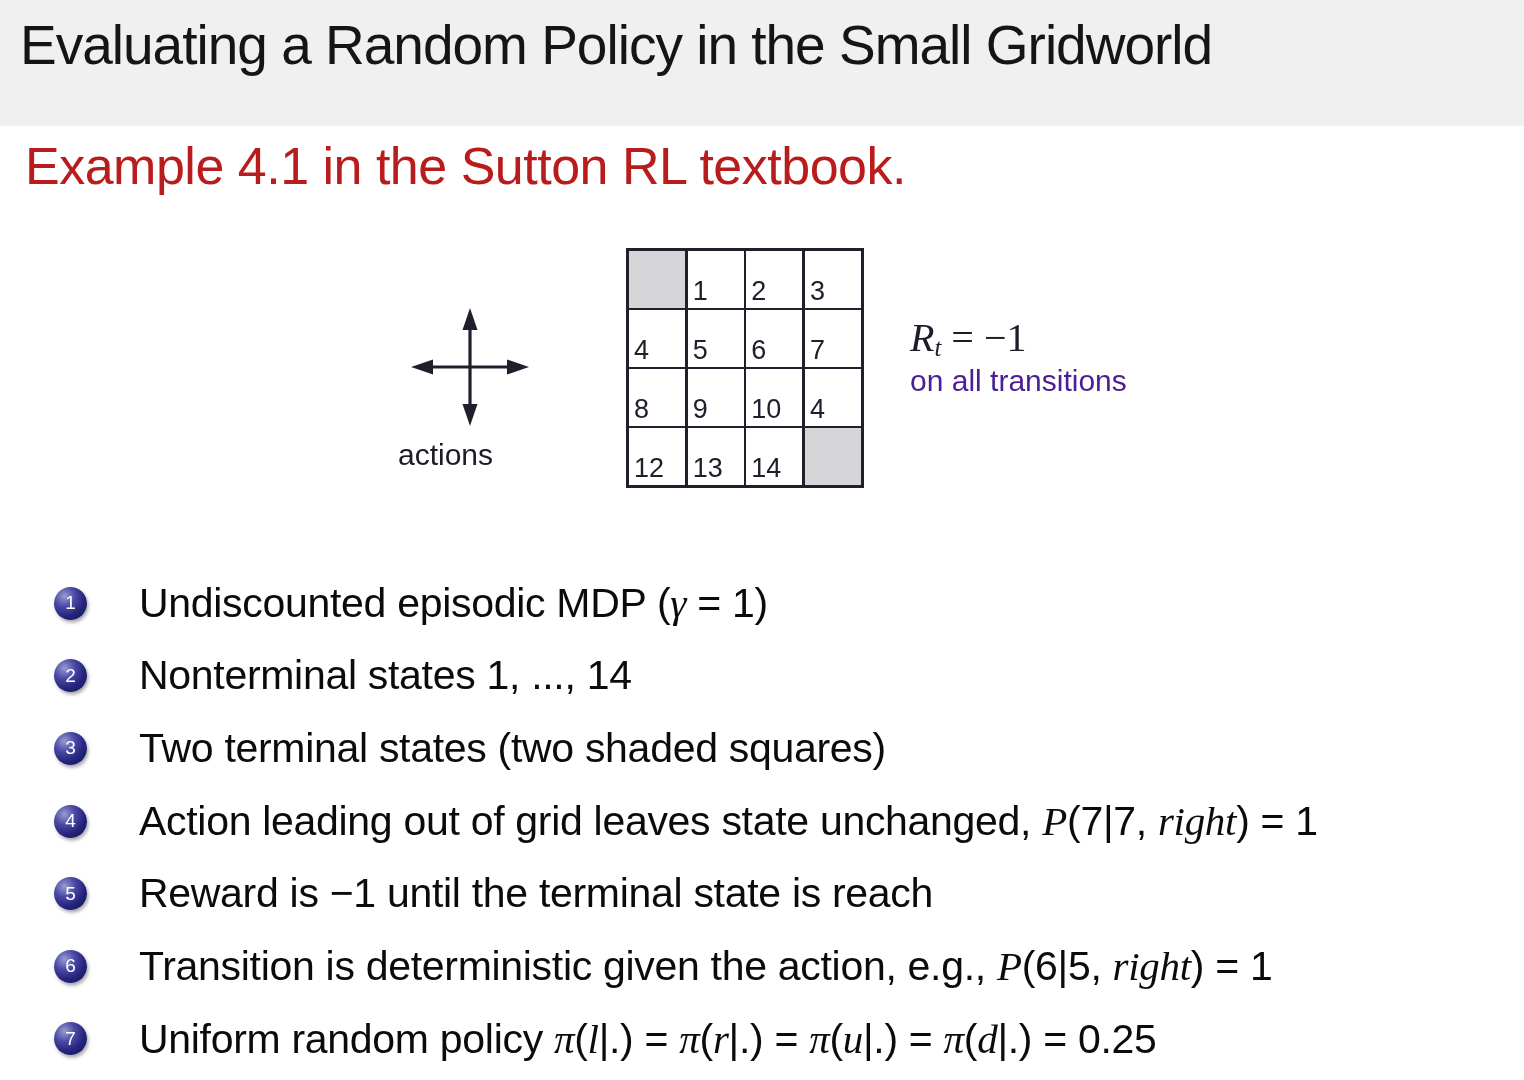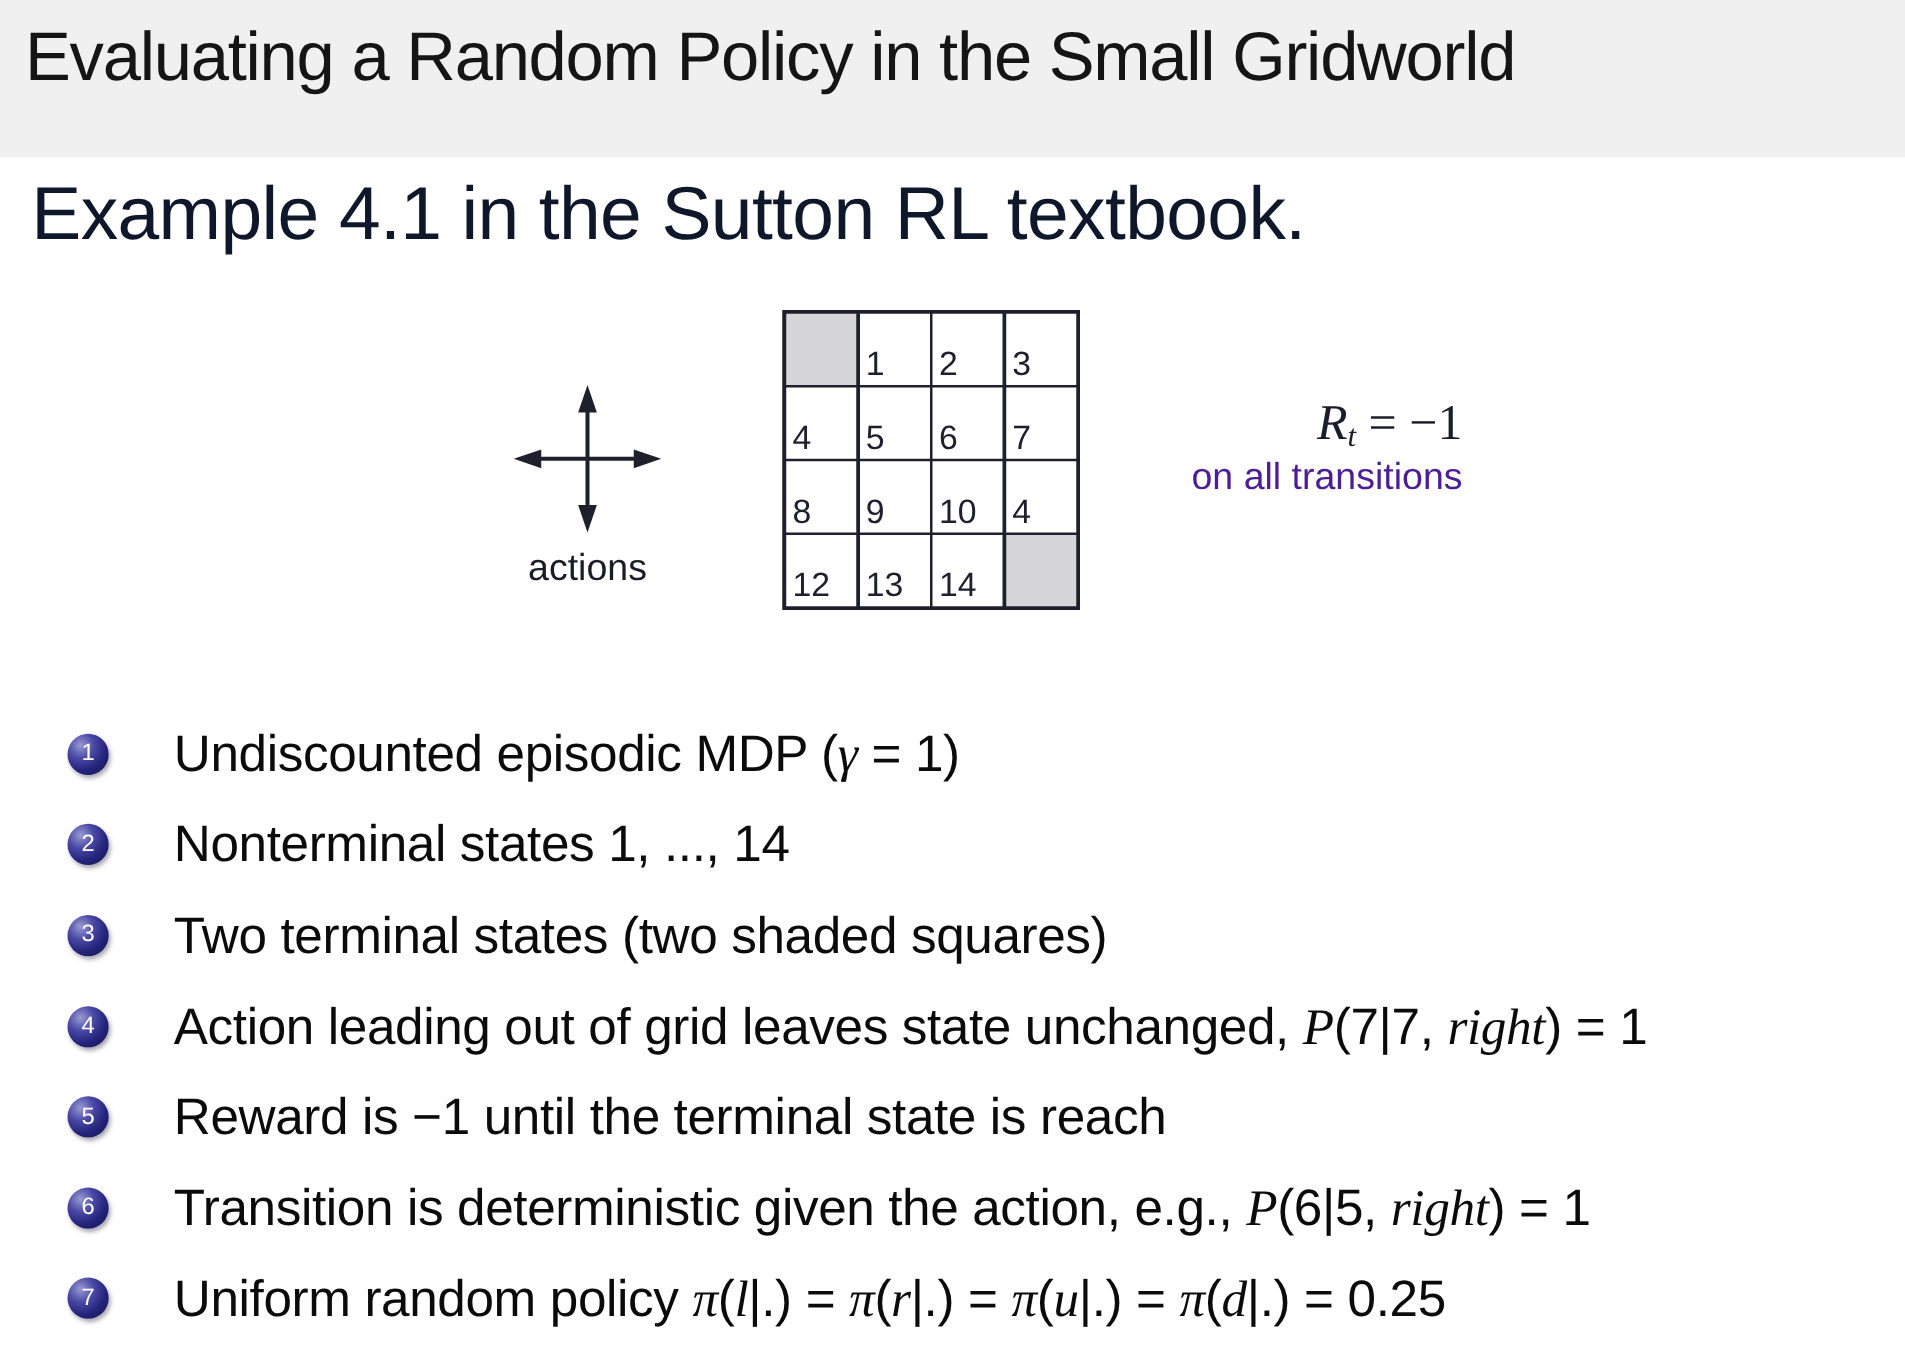--- a/index.html
+++ b/index.html
@@ -22,32 +22,31 @@
     position: absolute;
     left: 20px; top: 13px;
     font-size: 55px;
     letter-spacing: -1px;
     color: #151515;
     white-space: nowrap;
   }
   .subtitle {
     position: absolute;
     left: 25px; top: 136px;
-    font-size: 60px;
+    font-size: 52px;
     letter-spacing: -0.5px;
-    color: #0f172a;
+    color: #b91c1c;
     white-space: nowrap;
   }
   
   .cross-svg { position: absolute; left: 398px; top: 295px; }
   .actions-label {
     position: absolute;
     left: 398px; top: 438px;
     width: 144px;
-    text-align: center;
     font-size: 30px;
     color: #1c1c26;
   }
   .grid {
     position: absolute;
     left: 626px; top: 248px;
     width: 232px; height: 234px;
     background: #20202c;
     border: 3px solid #20202c;
     display: grid;
@@ -61,21 +60,21 @@
     align-items: flex-end;
     padding: 0 0 1px 5px;
     font-size: 27px;
     color: #20202c;
   }
   .cell[data-shaded="true"] { background: #d6d6d8; }
   .reward {
     position: absolute;
     left: 910px; top: 316px;
     width: 260px;
-    text-align: right;
+    text-align: left;
     color: #1c1c2a;
   }
   .reward-formula {
     font-family: "Liberation Serif", serif;
     font-size: 40px;
     line-height: 1.1;
     white-space: pre;
   }
   .reward-caption {
     font-size: 30px;

